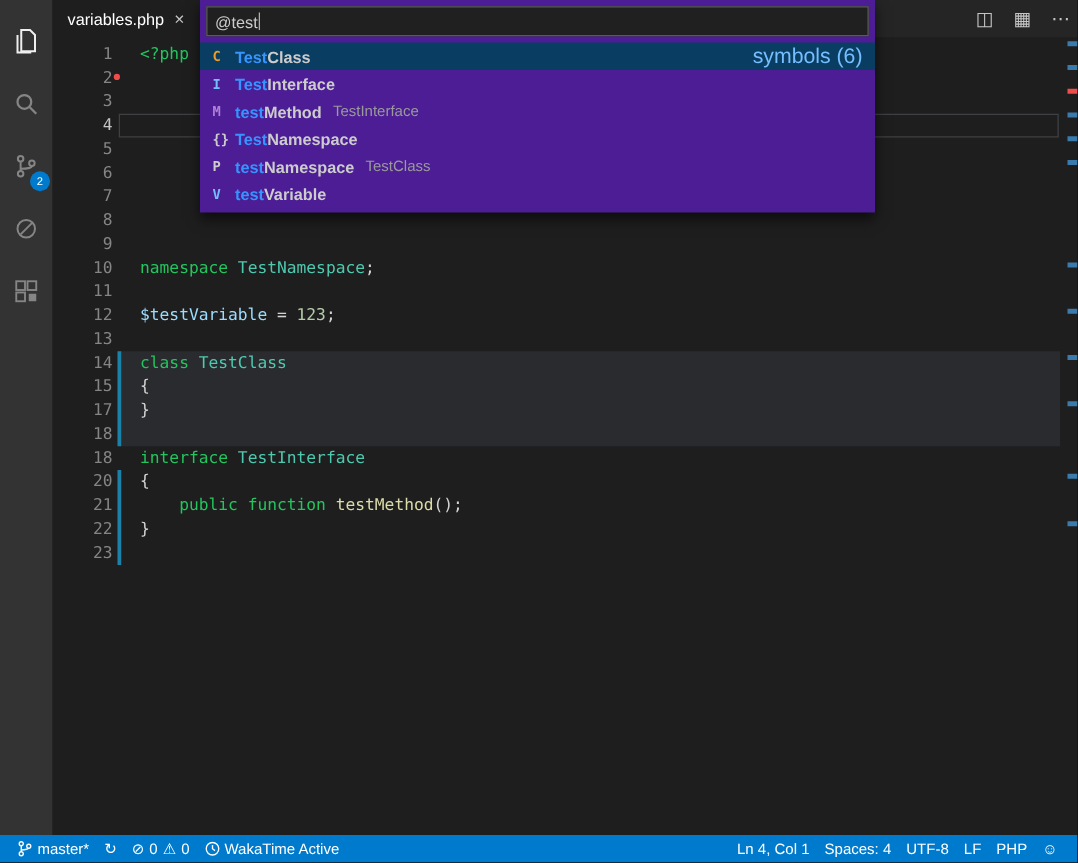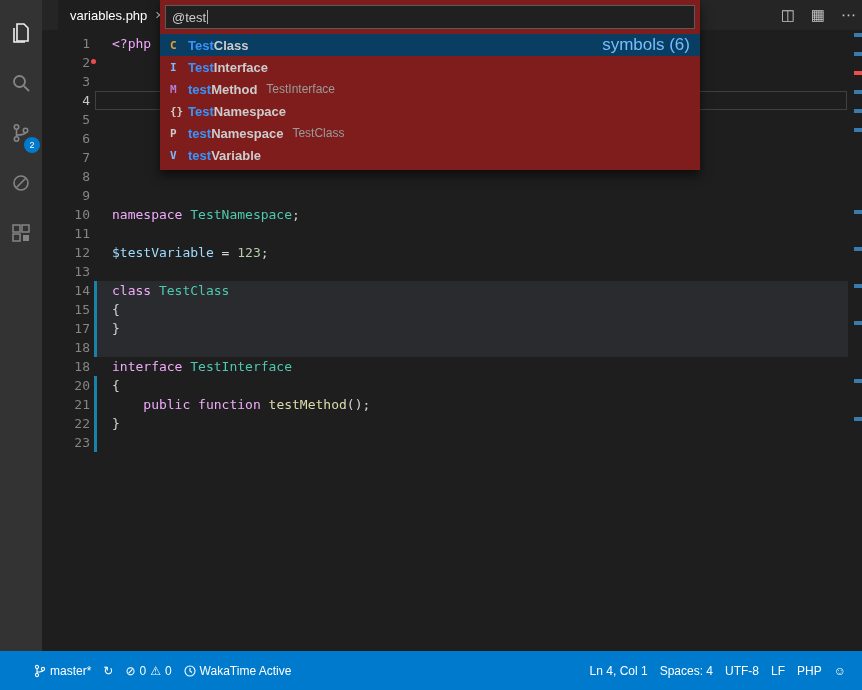--- a/index.html
+++ b/index.html
@@ -10,70 +10,70 @@
   
   .activity-bar { position:absolute; left:0; top:0; width:42px; bottom:22px; background:#333333;
                   display:flex; flex-direction:column; padding-top:8px; }
   .ab-item { position:relative; height:50px; display:flex; align-items:center; justify-content:center; cursor:pointer; }
   .ab-badge { position:absolute; right:2px; bottom:5px; min-width:16px; height:16px; border-radius:8px;
               background:#007ACC; color:#fff; font-size:9px; line-height:16px; text-align:center; padding:0 2px; }
 
   
   .main { position:absolute; left:42px; top:0; right:0; bottom:22px; }
   .tab-bar { position:relative; height:30px; background:#252526; }
-  .tab { position:absolute; left:16px; top:0; height:30px; width:118px; background:#1E1E1E;
+  .tab { position:absolute; left:0; top:0; height:30px; width:118px; background:#1E1E1E;
          display:flex; align-items:center; padding:0 8px 0 12px; cursor:pointer; }
   .tab-label { color:#ffffff; font-size:13px; }
   .tab-close { margin-left:8px; color:#c5c5c5; font-size:14px; line-height:14px; cursor:pointer; }
   .tab-actions { position:absolute; right:6px; top:0; height:30px; display:flex; align-items:center; gap:16px; }
   .tab-action { color:#c5c5c5; font-size:15px; cursor:pointer; }
 
   
   .editor { position:absolute; left:0; top:30px; right:0; bottom:0; background:#1E1E1E; }
   .code-area { position:absolute; left:0; top:4px; right:10px; }
   .code-line { display:flex; height:19px; line-height:19px;
                font-family:"DejaVu Sans Mono", monospace; font-size:13px; }
   .ln { flex:none; width:48px; text-align:right; color:#858585; user-select:none; }
   .ln.active { color:#c6c6c6; }
   .lc { padding-left:22px; white-space:pre; color:#D4D4D4; }
-  .tok-kw{color:#f0abfc} .tok-type{color:#4EC9B0} .tok-var{color:#9CDCFE}
+  .tok-kw{color:#22c55e} .tok-type{color:#4EC9B0} .tok-var{color:#9CDCFE}
   .tok-num{color:#B5CEA8} .tok-fn{color:#DCDCAA} .tok-pl{color:#D4D4D4}
 
   .selection-hl { position:absolute; left:53px; right:14px; top:251px; height:76px;
                   background:rgba(150,170,200,0.10); }
   .current-line { position:absolute; left:53px; right:15px; top:61px; height:19px;
                   border:1px solid #3f4043; }
   .git-bar { position:absolute; left:52px; width:3px; background:#1B81A8; }
   .git-bar-1 { top:251px; height:76px; }
   .git-bar-2 { top:346px; height:76px; }
   .error-dot { position:absolute; left:49px; top:29px; width:5px; height:5px; border-radius:50%;
                background:#F14C4C; }
   .ruler { position:absolute; right:0; top:0; width:8px; bottom:0; }
   .ruler-mark { position:absolute; right:0; width:8px; height:4px; }
 
   
-  .quick-open { position:absolute; left:160px; top:0; width:540px; background:#7f1d1d;
+  .quick-open { position:absolute; left:160px; top:0; width:540px; background:#4c1d95;
                 box-shadow:0 5px 10px rgba(0,0,0,0.6); z-index:20; padding-bottom:4px; }
   .qo-input { margin:5px; height:24px; background:#202021; border:1px solid #5a5a5a;
               display:flex; align-items:center; padding:0 6px; font-size:13px; color:#cccccc; cursor:text; }
   .qo-caret { display:inline-block; width:1px; height:14px; background:#AEAFAD; margin-left:1px; }
   .qo-row { height:22px; display:flex; align-items:center; padding:0 10px; font-size:13px;
             color:#cccccc; cursor:pointer; }
   .qo-row.selected { background:#0A3D62; }
   .qo-icon { flex:none; width:18px; font-size:11px; font-weight:bold;
              font-family:"DejaVu Sans Mono", monospace; }
   .qo-name { white-space:pre; }
   .qo-match { color:#3794FF; font-weight:bold; }
   .qo-rest { color:#CCCCCC; font-weight:bold; }
   .qo-detail { margin-left:9px; color:#9a9a9a; font-size:12px; }
   .qo-meta { margin-left:auto; color:#75BEFF; font-size:17px; }
 
   
-  .status-bar { position:absolute; left:0; right:0; bottom:0; height:39px; background:#007ACC;
-                color:#ffffff; display:flex; font-size:12px;padding-left:20px; }
+  .status-bar { position:absolute; left:0; right:0; bottom:0; height:22px; background:#007ACC;
+                color:#ffffff; display:flex; font-size:12px; }
   .sb-left { display:flex; align-items:center; padding-left:8px; height:100%; }
   .sb-right { display:flex; align-items:center; margin-left:auto; padding-right:10px; height:100%; }
   .sb-item { display:flex; align-items:center; gap:4px; padding:0 6px; height:100%; cursor:pointer; }
   .sb-glyph { font-size:12px; line-height:22px; }
 </style>
 </head>
 <body>
 
 <div class="app">
 

